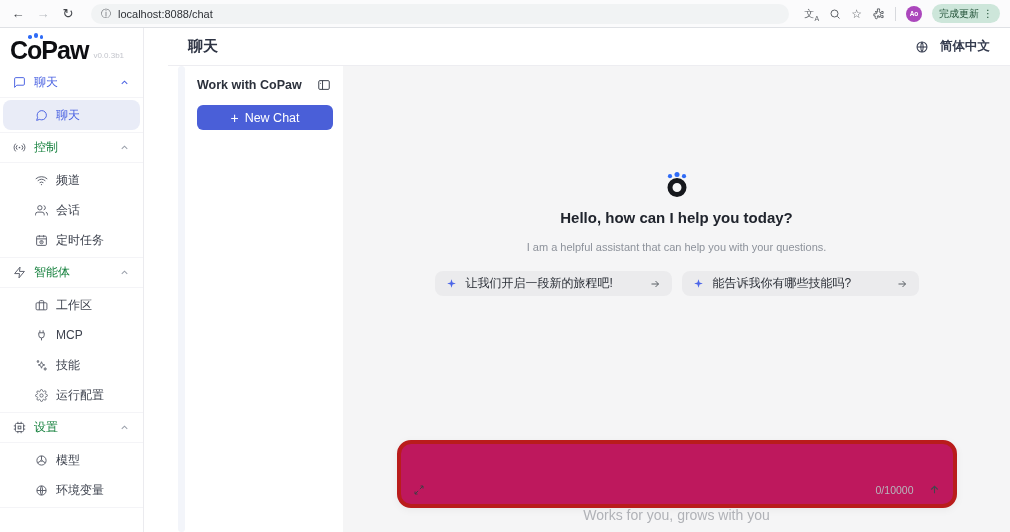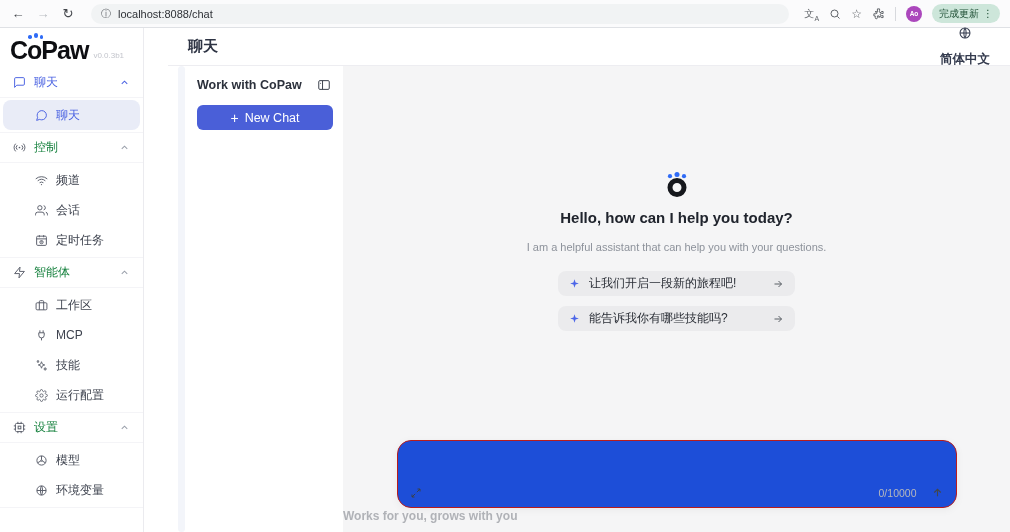--- a/index.html
+++ b/index.html
@@ -46,50 +46,50 @@
   .nav-group-header.active, .nav-group-header.active .gi, .nav-group-header.active .chev { color:#4b63e2; }
   .nav-list { padding:2px 0; border-bottom:1px solid #f4f4f7; }
   .nav-item { height:30px; display:flex; align-items:center; padding:0 10px 0 35px; gap:8px; font-size:12px; color:#3e434f; cursor:pointer; }
   .nav-item .ii { color:#5a5f6b; }
   .nav-item.active { margin:0 3px; padding-left:32px; border-radius:8px; background:#e9ecf7; color:#4b63e2; }
   .nav-item.active .ii { color:#4b63e2; }
 
   
   .app-header { position:absolute; left:168px; right:0; top:0; height:38px; background:#fff; border-bottom:1px solid #ededf1; display:flex; align-items:center; padding:0 20px; z-index:1; }
   .app-title { font-size:15px; font-weight:bold; color:#2e3444; }
-  .lang-switch { margin-left:auto; display:flex; align-items:center; gap:11px; color:#343b4e; cursor:pointer;flex-direction:column; }
+  .lang-switch { margin-left:auto; display:flex; align-items:center; gap:11px; color:#343b4e; cursor:pointer; }
   .lang-switch .lbl { font-size:12.5px; font-weight:bold; }
 
   
   .work-panel { position:absolute; left:168px; top:38px; width:175px; bottom:0; background:#fff; }
   .panel-strip { position:absolute; left:10px; top:0; bottom:0; width:7px; background:#f3f5fa; border-radius:4px; }
   .panel-head { display:flex; align-items:center; padding:12px 12px 0 29px; }
   .panel-title { font-size:12.5px; font-weight:bold; color:#2c313c; }
   .panel-toggle { margin-left:auto; color:#3c414c; cursor:pointer; }
   .new-chat-btn { margin:13px 0 0 29px; width:136px; height:25px; border:none; border-radius:6px; background:#4a5fd8; color:#fff; font-size:12.5px; font-family:inherit; display:flex; align-items:center; justify-content:center; gap:6px; cursor:pointer; }
   .new-chat-btn .plus { font-size:14px; font-weight:normal; line-height:1; }
 
   
   .chat-main { position:absolute; left:343px; right:0; top:38px; bottom:0; background:#f5f5f6; }
   .hero { position:absolute; top:104px; left:0; right:0; display:flex; flex-direction:column; align-items:center; }
   .hero-title { margin-top:11px; font-size:15px; font-weight:bold; color:#20242d; }
   .hero-sub { margin-top:15px; font-size:11px; color:#8d929b; }
-  .suggestions { margin-top:18px; display:flex; flex-direction:column; gap:10px; }
+  .suggestions { margin-top:18px; display:flex; gap:10px; }
   .suggestion { width:237px; height:25px; background:#ebebed; border:none; border-radius:8px; display:flex; align-items:center; padding:0 11px; gap:9px; font-family:inherit; cursor:pointer; }
   .suggestion .s-label { flex:1; text-align:left; font-size:12px; color:#2a2e36; }
   .suggestion .s-arrow { color:#4b5057; }
 
-  .composer { position:absolute; left:50%; transform:translateX(-50%); top:374px; width:560px; height:68px; background:#1d4ed8; border:1px solid #b91c1c; border-radius:14px; box-shadow:0 2px 8px rgba(0,0,0,.05); }
+  .composer { position:absolute; left:50%; transform:translateX(-50%); top:374px; width:560px; height:68px; background:#be185d; border:4px solid #b91c1c; border-radius:14px; box-shadow:0 2px 8px rgba(0,0,0,.05); }
   .composer textarea { position:absolute; left:14px; right:14px; top:8px; height:30px; border:none; outline:none; resize:none; background:transparent; font-family:inherit; font-size:12px; color:#2a2e36; }
   .composer-bar { position:absolute; left:12px; right:12px; bottom:8px; display:flex; align-items:center; }
   .expand-btn { color:#3c3f45; cursor:pointer; }
   .composer-right { margin-left:auto; display:flex; align-items:center; gap:14px; }
   .char-count { font-size:10.5px; color:#b6b8bd; }
   .send-btn { color:#43464c; cursor:pointer; background:none; border:none; padding:0; }
-  .main-footer { position:absolute; bottom:9px; left:0; right:0; text-align:left; font-size:12px; color:#b0b2b7;font-weight:bold; }
+  .main-footer { position:absolute; bottom:9px; left:0; right:0; text-align:center; font-size:14px; color:#b0b2b7; }
 
   .ic13 { width:13px; height:13px; }
   .ic14 { width:14px; height:14px; }
   .ic12 { width:12px; height:12px; }
   .ic11 { width:11px; height:11px; }
 </style>
 </head>
 <body>
 
 <div class="chrome">

